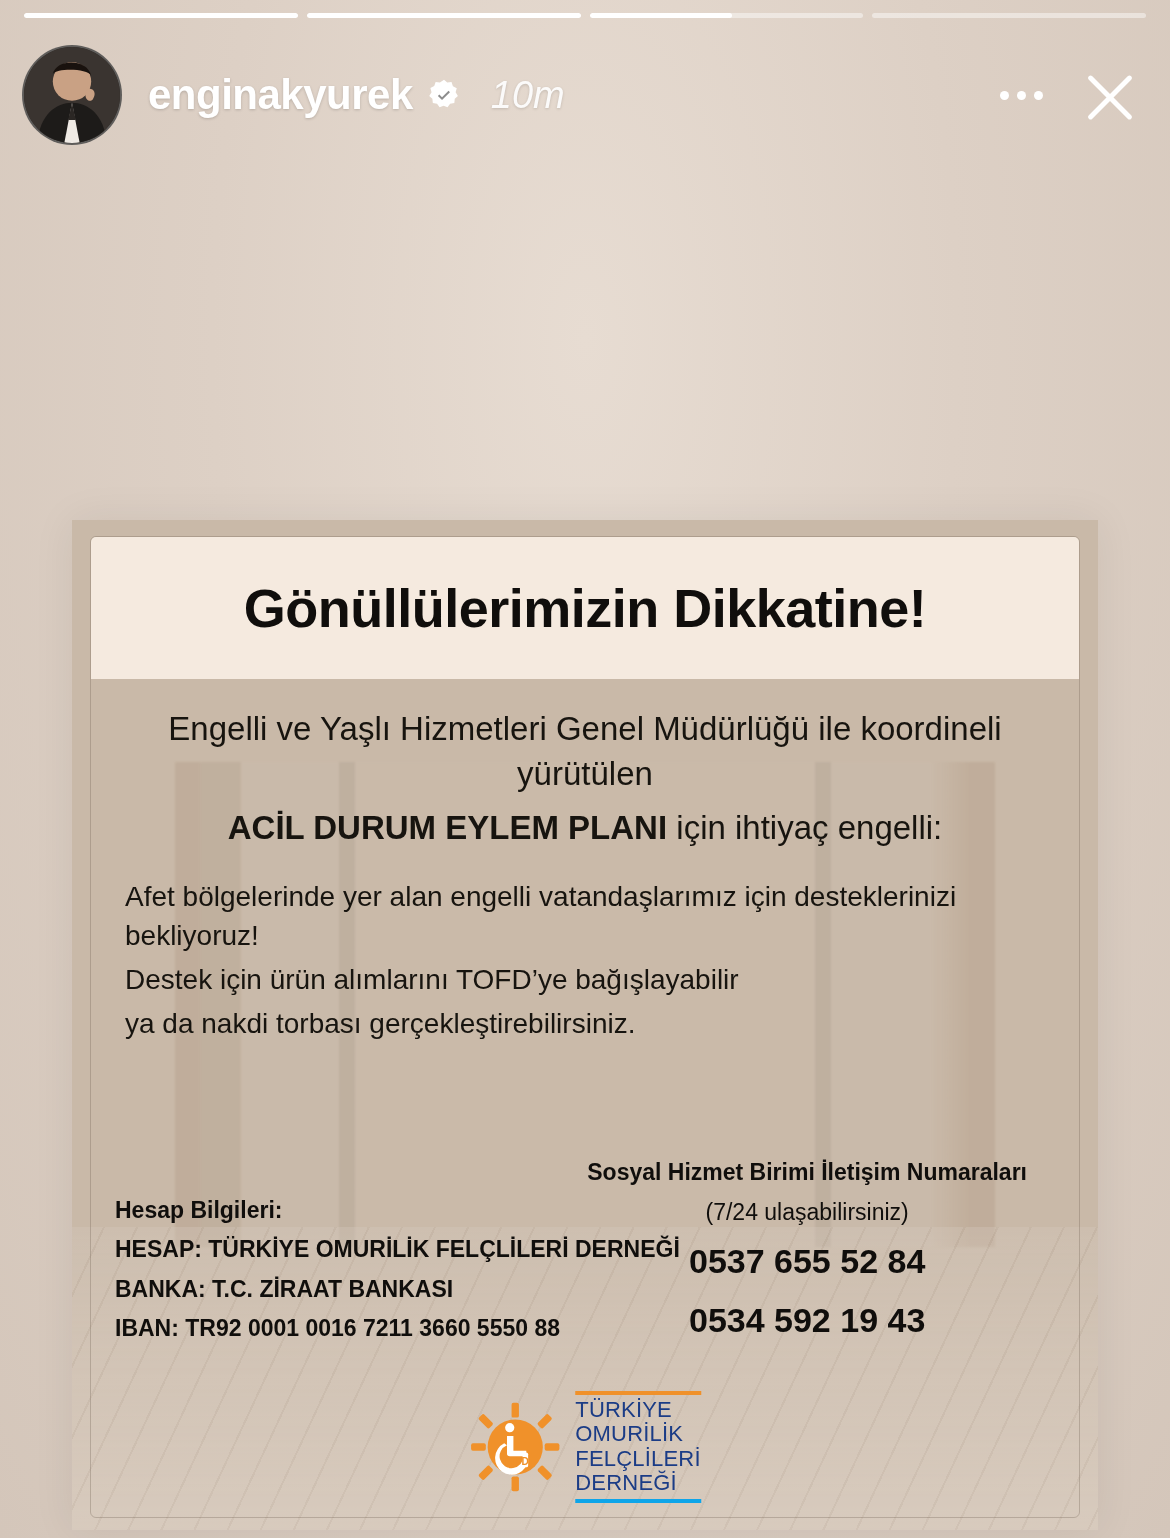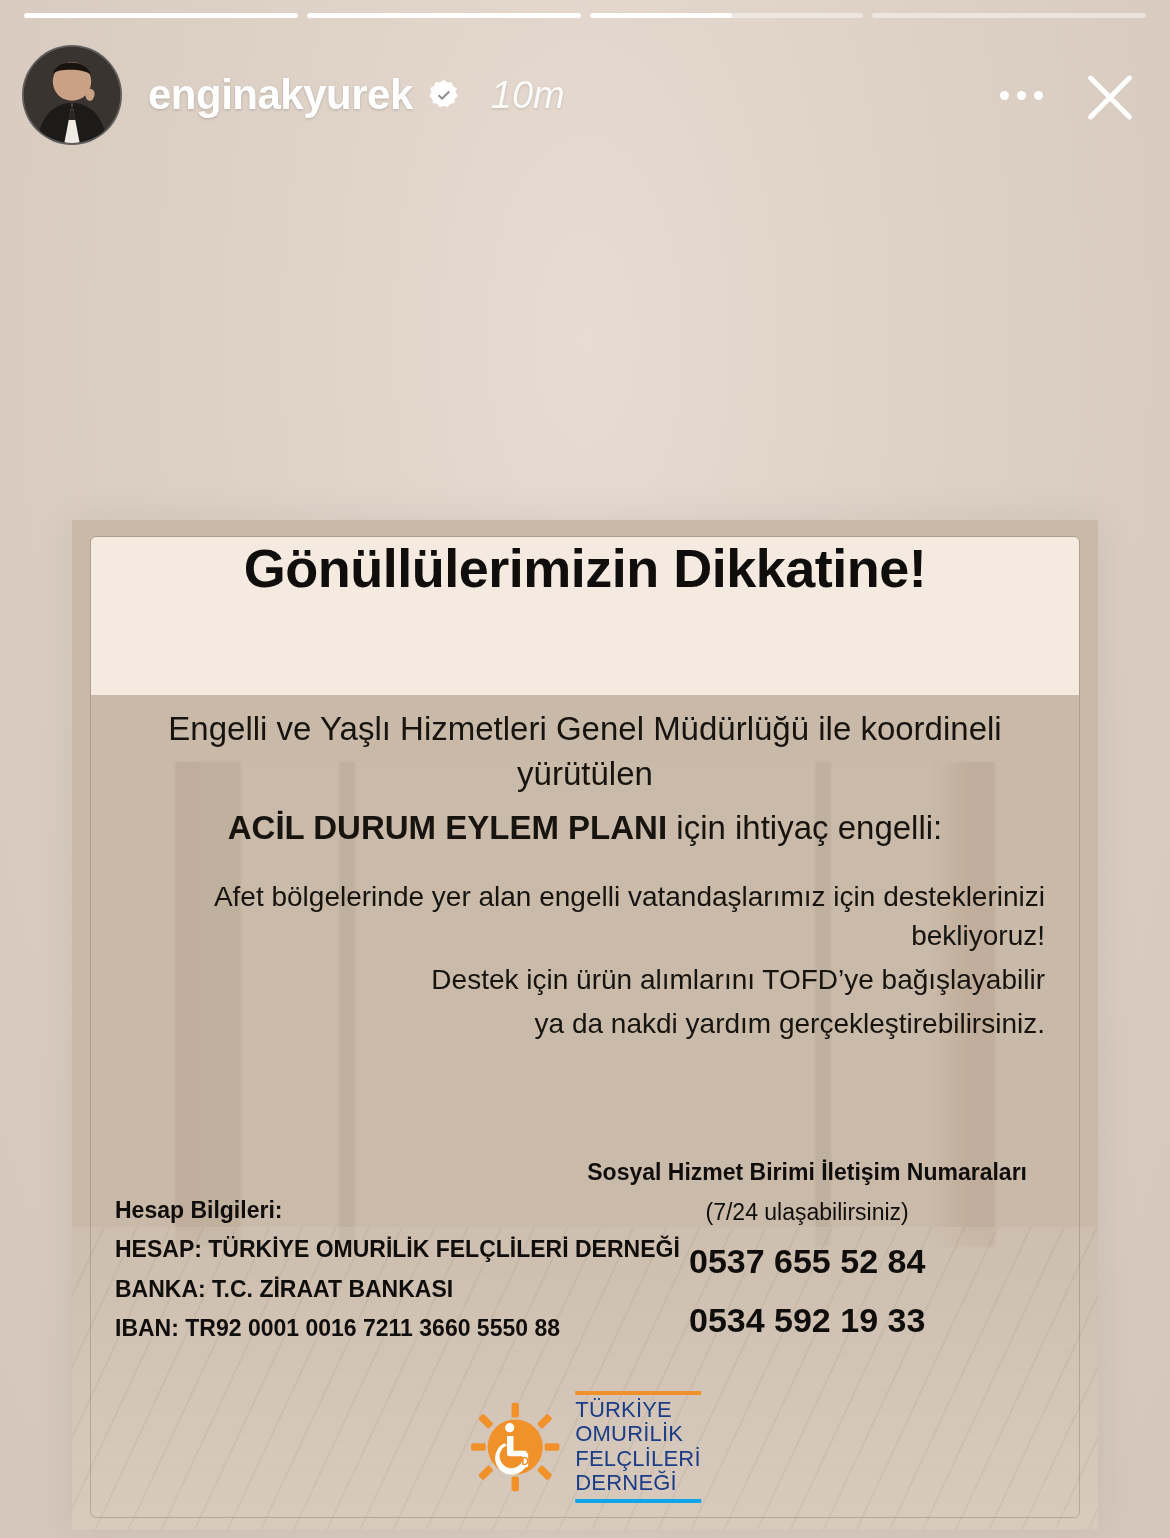--- a/index.html
+++ b/index.html
@@ -190,24 +190,24 @@
     bottom: 12px;
     border: 1px solid rgba(120,105,92,0.35);
     border-radius: 6px;
     overflow: hidden;
     color: #14120f;
   }
 
   #poster-title-band {
     position: absolute;
     left: 0; right: 0; top: 0;
-    height: 158px;
+    height: 142px;
     background: rgba(250,240,228,0.90);
     display: flex;
-    align-items: flex-start;
+    align-items: center;
     justify-content: center;
   }
   #poster-title {
     font-size: 54px;
     font-weight: bold;
     letter-spacing: -0.5px;
     color: #100e0c;
     text-align: center;
   }
 
@@ -236,21 +236,21 @@
   }
   #needs-list li {
     font-size: 33px;
     font-weight: bold;
     color: #100e0c;
     line-height: 1.32;
     white-space: nowrap;
   }
 
   .appeal {
-    text-align: right;
+    text-align: left;
     font-size: 28px;
     color: #17140f;
     line-height: 1.42;
     margin-top: 26px;
   }
   .appeal.l2, .appeal.l3 { margin-top: 4px; }
 
   #account-block {
     position: absolute;
     left: 24px;
@@ -368,35 +368,35 @@
       <div id="poster-body">
 
         <div class="intro-line">Engelli ve Yaşlı Hizmetleri Genel Müdürlüğü ile koordineli yürütülen</div>
         <div class="intro-line second">
           <b>ACİL DURUM EYLEM PLANI</b><span> için ihtiyaç engelli:</span>
         </div>
 
 
         <div class="appeal l1">Afet bölgelerinde yer alan engelli vatandaşlarımız  için desteklerinizi bekliyoruz!</div>
         <div class="appeal l2">Destek için ürün alımlarını TOFD’ye bağışlayabilir</div>
-        <div class="appeal l3">ya da nakdi yardım gerçekleştirebilirsiniz.</div>
+        <div class="appeal l3">ya da nakdi torbası gerçekleştirebilirsiniz.</div>
       </div>
 
       <div id="account-block">
         <div>Hesap Bilgileri:</div>
         <div>HESAP: TÜRKİYE OMURİLİK FELÇLİLERİ DERNEĞİ</div>
         <div>BANKA: T.C. ZİRAAT BANKASI</div>
         <div>IBAN: TR92 0001 0016 7211 3660 5550 88</div>
       </div>
 
       <div id="contact-block">
         <div>Sosyal Hizmet Birimi İletişim Numaraları</div>
         <div class="sub">(7/24 ulaşabilirsiniz)</div>
         <div class="phone">0537 655 52 84</div>
-        <div class="phone">0534 592 19 33</div>
+        <div class="phone">0534 592 19 43</div>
       </div>
 
       <div id="tofd-logo">
         <div id="tofd-mark">
           <svg viewBox="0 0 100 100" width="92" height="92">
             <g fill="#f0912a">
               <circle cx="50" cy="50" r="30"></circle>
               <g>
                 <rect x="46" y="2" width="8" height="16" rx="2"></rect>
                 <rect x="46" y="82" width="8" height="16" rx="2"></rect>

